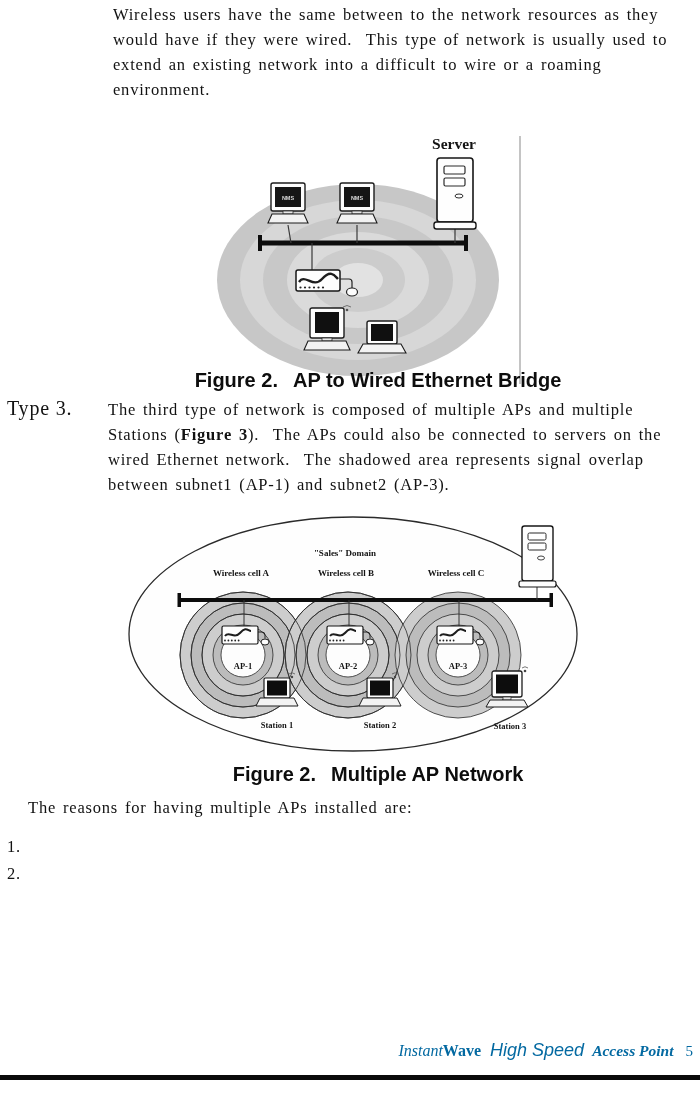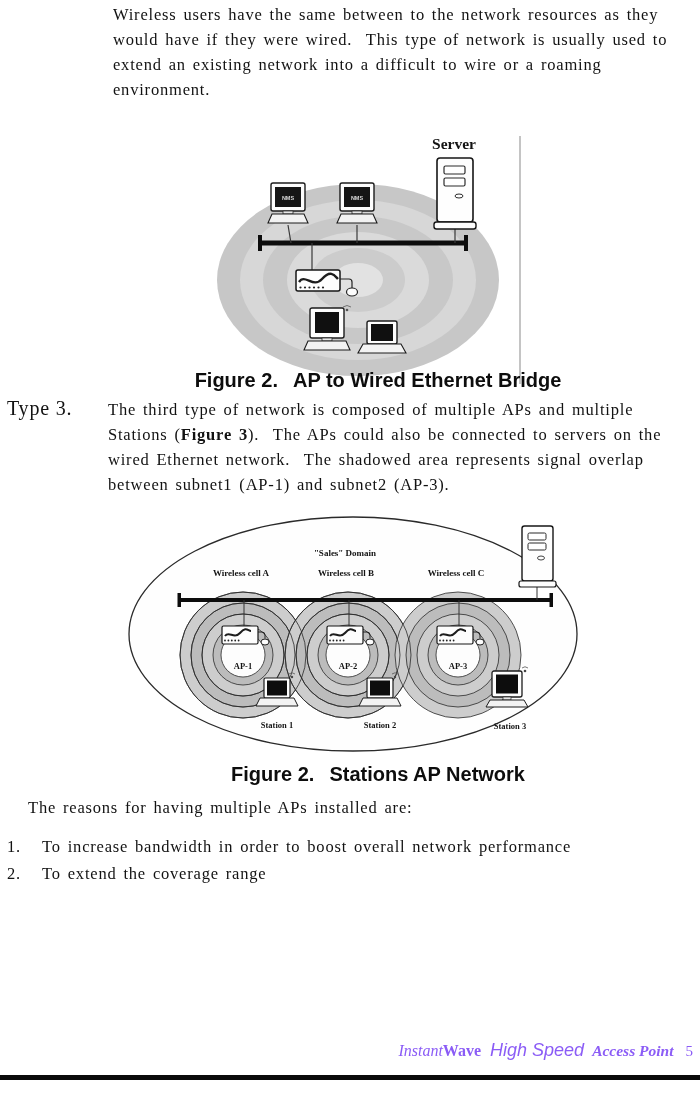--- a/index.html
+++ b/index.html
@@ -24,21 +24,21 @@
   .cap3 { top:763px; }
   .cap-title { margin-left:15px; }
   .fig2 { position:absolute; left:192px; top:107px; width:335px; height:261px;margin-top:23px; }
   .fig3 { position:absolute; left:113px; top:512px; width:480px; height:245px; }
   .reasons-intro { left:7px; top:795px; width:660px;margin-left:21px; }
   .list { position:absolute; left:7px; top:833px; width:690px; }
   .list-row { display:flex; line-height:27px; font-size:16.5px; letter-spacing:0.8px; word-spacing:2px; }
   .num { width:35px; flex:0 0 35px; }
   .outro { left:7px; top:893px; width:690px; }
   .footer-rule { position:absolute; left:0; top:1075px; width:700px; height:5px; background:#0a0a0a; }
-  .footer { position:absolute; right:7px; top:1040px; white-space:nowrap; color:#8b5cf6; }
+  .footer { position:absolute; right:7px; top:1040px; white-space:nowrap; color:#0369a1; }
   .f-instant { font-style:italic; font-size:16px; }
   .f-wave { font-weight:bold; font-size:16px; }
   .f-hs { font-family:"Liberation Sans", sans-serif; font-style:italic; font-size:18px; margin-left:9px; }
   .f-ap { font-style:italic; font-weight:bold; font-size:15.5px; margin-left:8px; }
   .f-num { font-size:15px; margin-left:12px; }
   
   text { font-family:"Liberation Serif", serif; fill:#141414; }
   .t-server { font-size:15.5px; font-weight:bold; }
   .t-nms { font-family:"Liberation Sans", sans-serif; font-size:5.5px; font-weight:bold; fill:#d9d9d9; }
   .t-domain { font-size:9px; font-weight:bold; }
@@ -264,32 +264,30 @@
         <rect x="-4" y="26" width="8" height="3" fill="#e6e6e6" stroke="#2a2a2a" stroke-width="0.7"></rect>
         <path d="M-17,29 h34 l4,7 h-42 z" fill="#f3f3f3" stroke="#1c1c1c" stroke-width="1"></path>
       </g>
 
       <text class="t-station" x="164" y="216" text-anchor="middle">Station 1</text>
       <text class="t-station" x="267" y="216" text-anchor="middle">Station 2</text>
       <text class="t-station" x="397" y="217" text-anchor="middle">Station 3</text>
     </svg>
   </div>
 
-  <div class="caption cap3"><span>Figure 2.</span><span class="cap-title">Stations AP Network</span></div>
+  <div class="caption cap3"><span>Figure 2.</span><span class="cap-title">Multiple AP Network</span></div>
 
   <p class="body-text reasons-intro">The reasons for having multiple APs installed are:</p>
 
   <div class="list">
     <div class="list-row">
         <span class="num">1.</span>
-        <span>To increase bandwidth in order to boost overall network performance</span>
       </div>
     <div class="list-row">
         <span class="num">2.</span>
-        <span>To extend the coverage range</span>
       </div>
   </div>
 
 
   <div class="footer-rule"></div>
   <div class="footer"><span class="f-instant">Instant</span><span class="f-wave">Wave</span><span class="f-hs">High Speed</span><span class="f-ap">Access Point</span><span class="f-num">5</span></div>
 
 </div>
 
 </body></html>

